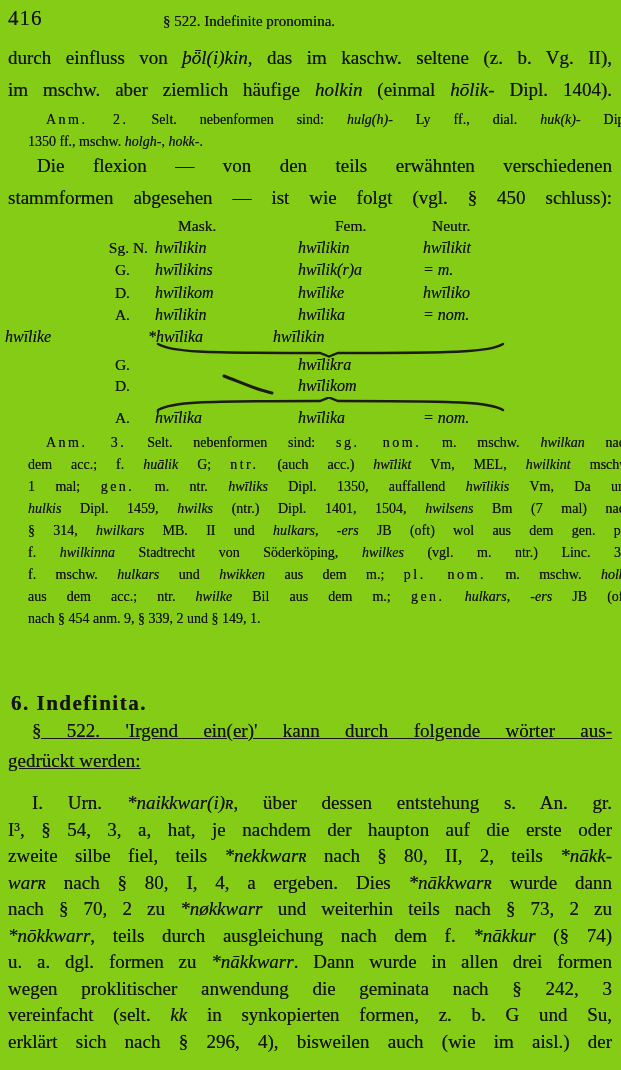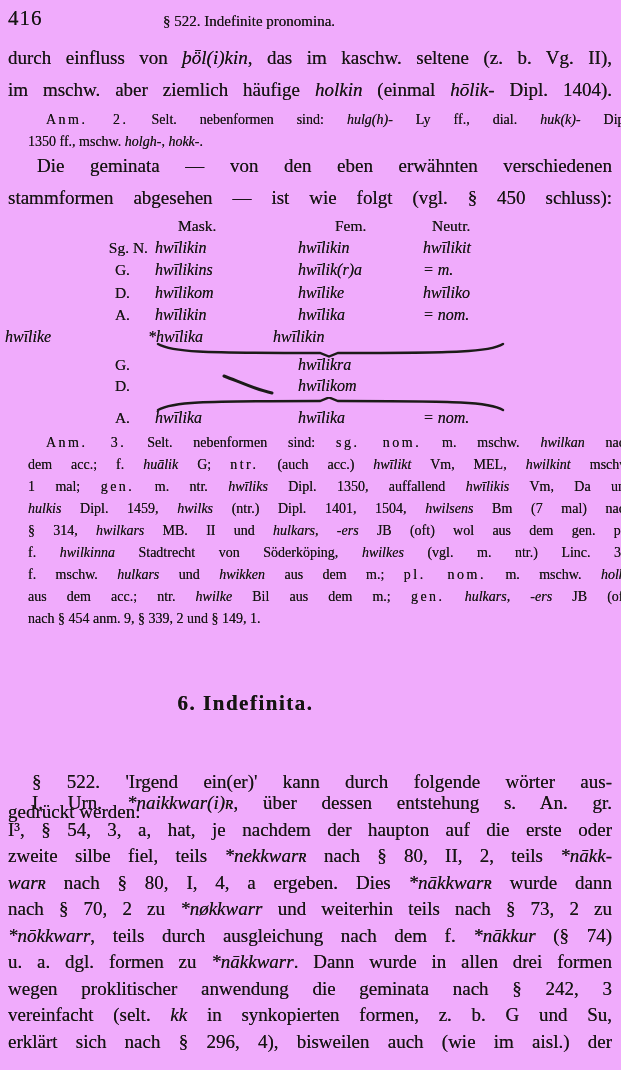--- a/index.html
+++ b/index.html
@@ -1,18 +1,18 @@
 <!DOCTYPE html>
 <html><head>
 <meta charset="utf-8">
 <style>
   html,body { margin:0; padding:0; background:#e8e8e4; }
   .page {
     position:relative; width:621px; height:1070px; margin:0 auto;
-    background:#f0abfc; color:#151412; overflow:hidden;
+    background:#84cc16; color:#151412; overflow:hidden;
     font-family:"Liberation Serif","DejaVu Serif",serif;
     text-shadow:0 0 .5px rgba(20,18,14,.75);
   }
   .abs { position:absolute; }
   .block { position:absolute; left:8px; width:604px; }
   .jline { text-align:justify; text-align-last:justify; white-space:normal; }
   .jline.last { text-align-last:left; }
   [data-justify-last="true"] .jline.last { text-align-last:justify;font-family:Liberation Serif, serif; }
   .fs-main { font-size:19px; line-height:32px; }
   .fs-small { font-size:14px; line-height:22px;margin-left:20px; }
@@ -30,21 +30,21 @@
   
   .trow { position:absolute; left:0; width:540px; display:flex; font-size:16px; line-height:20px; }
   .tlabel { width:150px; text-align:right; padding-right:2px; box-sizing:border-box;
             font-style:normal; font-size:15.5px; }
   .lbl-solo .tlabel { padding-right:20px; }
   .tc { box-sizing:border-box; padding-left:5px; font-style:italic; }
   .tc1 { width:143px; } .tc2 { width:125px; } .tc3 { width:122px; }
   .thead .tc { font-style:normal; font-size:15.5px; }
   .thead .tc1 { padding-left:28px; } .thead .tc2 { padding-left:42px; } .thead .tc3 { padding-left:14px; }
 
-  .section-heading { left:0; top:691px; width:491px; text-align:center;
+  .section-heading { left:11px; top:691px; width:491px; 
     font-size:21px; font-weight:bold; letter-spacing:1.5px; }
 
   .fs-522 { font-size:19px; line-height:30px; }
   svg { display:block; }
 </style>
 </head>
 <body>
 
 <div class="page">
 
@@ -55,21 +55,21 @@
       <div class="jline">durch einfluss von <i>þȫl(i)kin</i>, das im kaschw. seltene (z. b. Vg. II),</div>
       <div class="jline last">im mschw. aber ziemlich häufige <i>holkin</i> (einmal <i>hōlik-</i> Dipl. 1404).</div>
     </div>
 
   <div class="block fs-small indent-18" style="top:109px;">
       <div class="jline"><span class="sp">Anm. 2.</span>  Selt. nebenformen sind: <i>hulg(h)-</i> Ly ff., dial. <i>huk(k)-</i> Dipl.</div>
       <div class="jline last">1350 ff., mschw. <i>holgh-</i>, <i>hokk-</i>.</div>
     </div>
 
   <div class="block fs-main indent-29" style="top:150px;" data-justify-last="true">
-      <div class="jline">Die geminata — von den eben erwähnten verschiedenen</div>
+      <div class="jline">Die flexion — von den teils erwähnten verschiedenen</div>
       <div class="jline last">stammformen abgesehen — ist wie folgt (vgl. § 450 schluss):</div>
     </div>
 
   <div>
     <div class="trow thead" style="top:216px;">
       <span class="tlabel"></span>
       <span class="tc tc1">Mask.</span>
       <span class="tc tc2">Fem.</span>
       <span class="tc tc3">Neutr.</span>
     </div>
@@ -139,21 +139,21 @@
       <div class="jline"><i>hulkis</i> Dipl. 1459, <i>hwilks</i> (ntr.) Dipl. 1401, 1504, <i>hwilsens</i> Bm (7 mal) nach</div>
       <div class="jline">§ 314, <i>hwilkars</i> MB. II und <i>hulkars</i>, <i>-ers</i> JB (oft) wol aus dem gen. pl.;</div>
       <div class="jline">f. <i>hwilkinna</i> Stadtrecht von Söderköping, <i>hwilkes</i> (vgl. m. ntr.) Linc. 39;</div>
       <div class="jline">f. mschw. <i>hulkars</i> und <i>hwikken</i> aus dem m.; <span class="sp">pl. nom.</span> m. mschw. <i>holka</i></div>
       <div class="jline">aus dem acc.; ntr. <i>hwilke</i> Bil aus dem m.; <span class="sp">gen.</span> <i>hulkars</i>, <i>-ers</i> JB (oft)</div>
       <div class="jline last">nach § 454 anm. 9, § 339, 2 und § 149, 1.</div>
     </div>
 
   <div class="abs section-heading">6. Indefinita.</div>
 
-  <div class="block fs-522 indent-24" style="top:767px;">
+  <div class="block fs-522 indent-24" style="top:716px;text-decoration:underline;">
       <div class="jline">§ 522.  'Irgend ein(er)' kann durch folgende wörter aus-</div>
       <div class="jline last">gedrückt werden:</div>
     </div>
 
   <div class="block para-origin indent-24" style="top:790px;" data-justify-last="true">
       <div class="jline">I. Urn. <i>*naikkwar(i)ʀ</i>, über dessen entstehung s. An. gr.</div>
       <div class="jline">I³, § 54, 3, a, hat, je nachdem der haupton auf die erste oder</div>
       <div class="jline">zweite silbe fiel, teils <i>*nekkwarʀ</i> nach § 80, II, 2, teils <i>*nākk-</i></div>
       <div class="jline"><i>warʀ</i> nach § 80, I, 4, a ergeben.  Dies <i>*nākkwarʀ</i> wurde dann</div>
       <div class="jline">nach § 70, 2 zu <i>*nøkkwarr</i> und weiterhin teils nach § 73, 2 zu</div>

